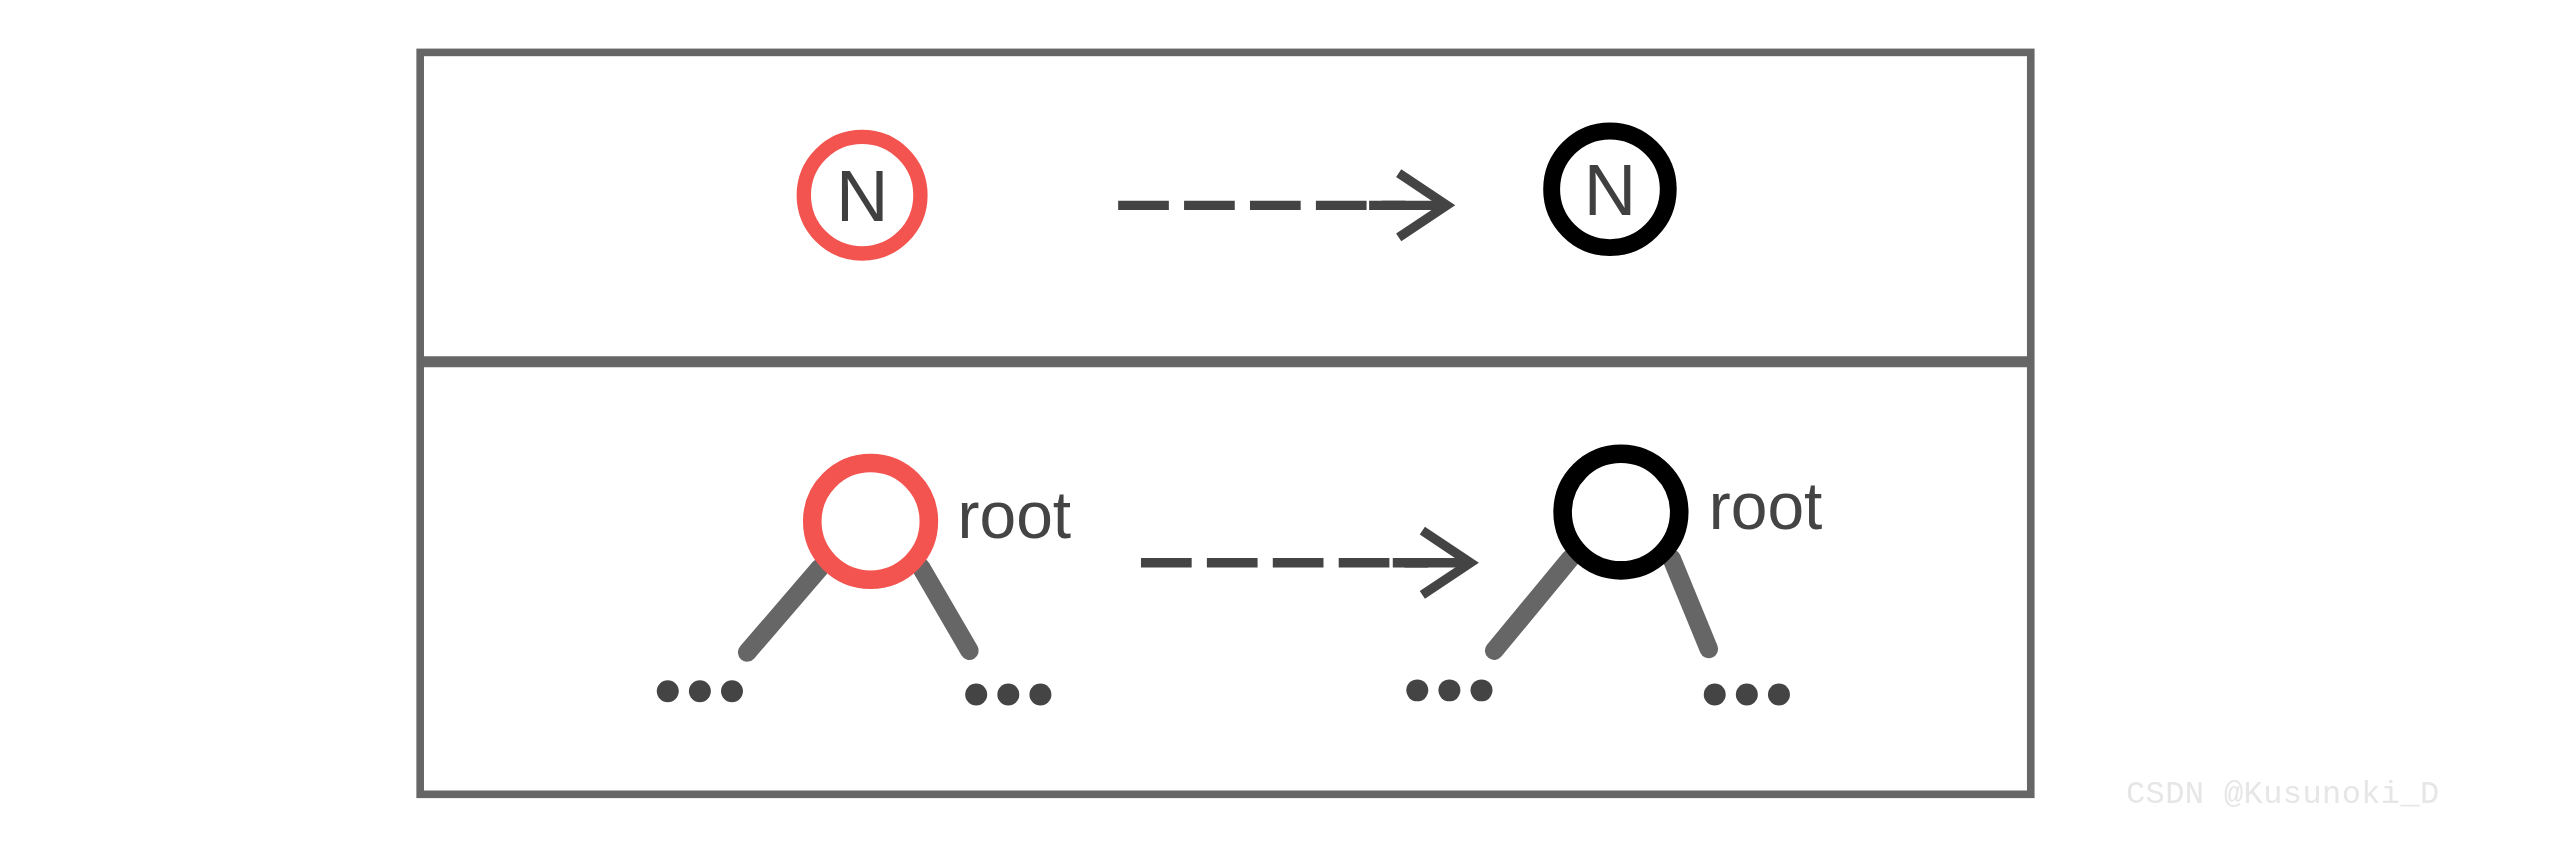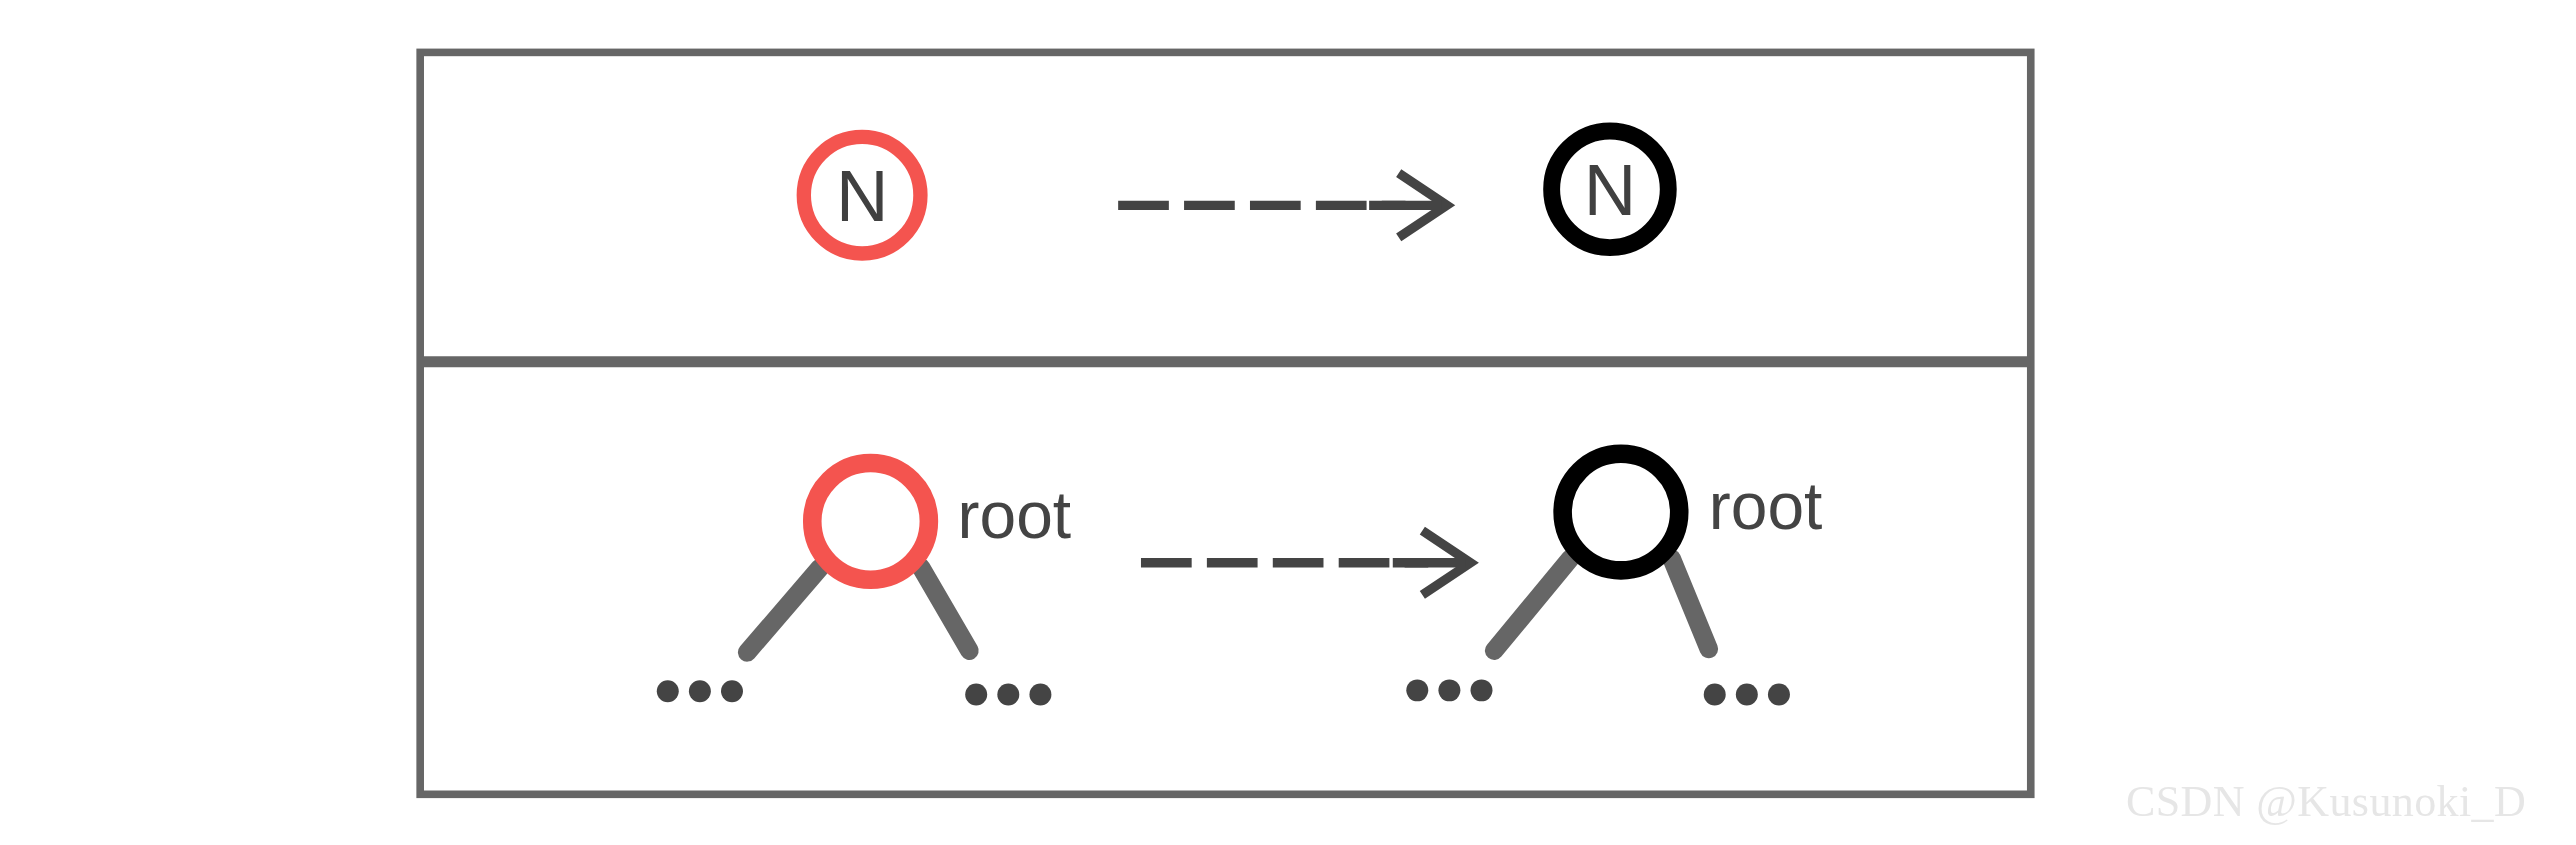--- a/index.html
+++ b/index.html
@@ -20,22 +20,22 @@
     left: 0;
     top: 0;
     width: 2576px;
     height: 845px;
   }
 
   .watermark {
     position: absolute;
     left: 2126px;
     top: 776px;
-    font-family: Liberation Serif, serif;
-    font-size: 44px;
+    font-family: Liberation Mono, monospace;
+    font-size: 32px;
     letter-spacing: 0.4px;
     color: #e6e6e6;
     white-space: nowrap;
     user-select: none;
     pointer-events: none;
   }
 </style>
 </head>
 <body>
 

